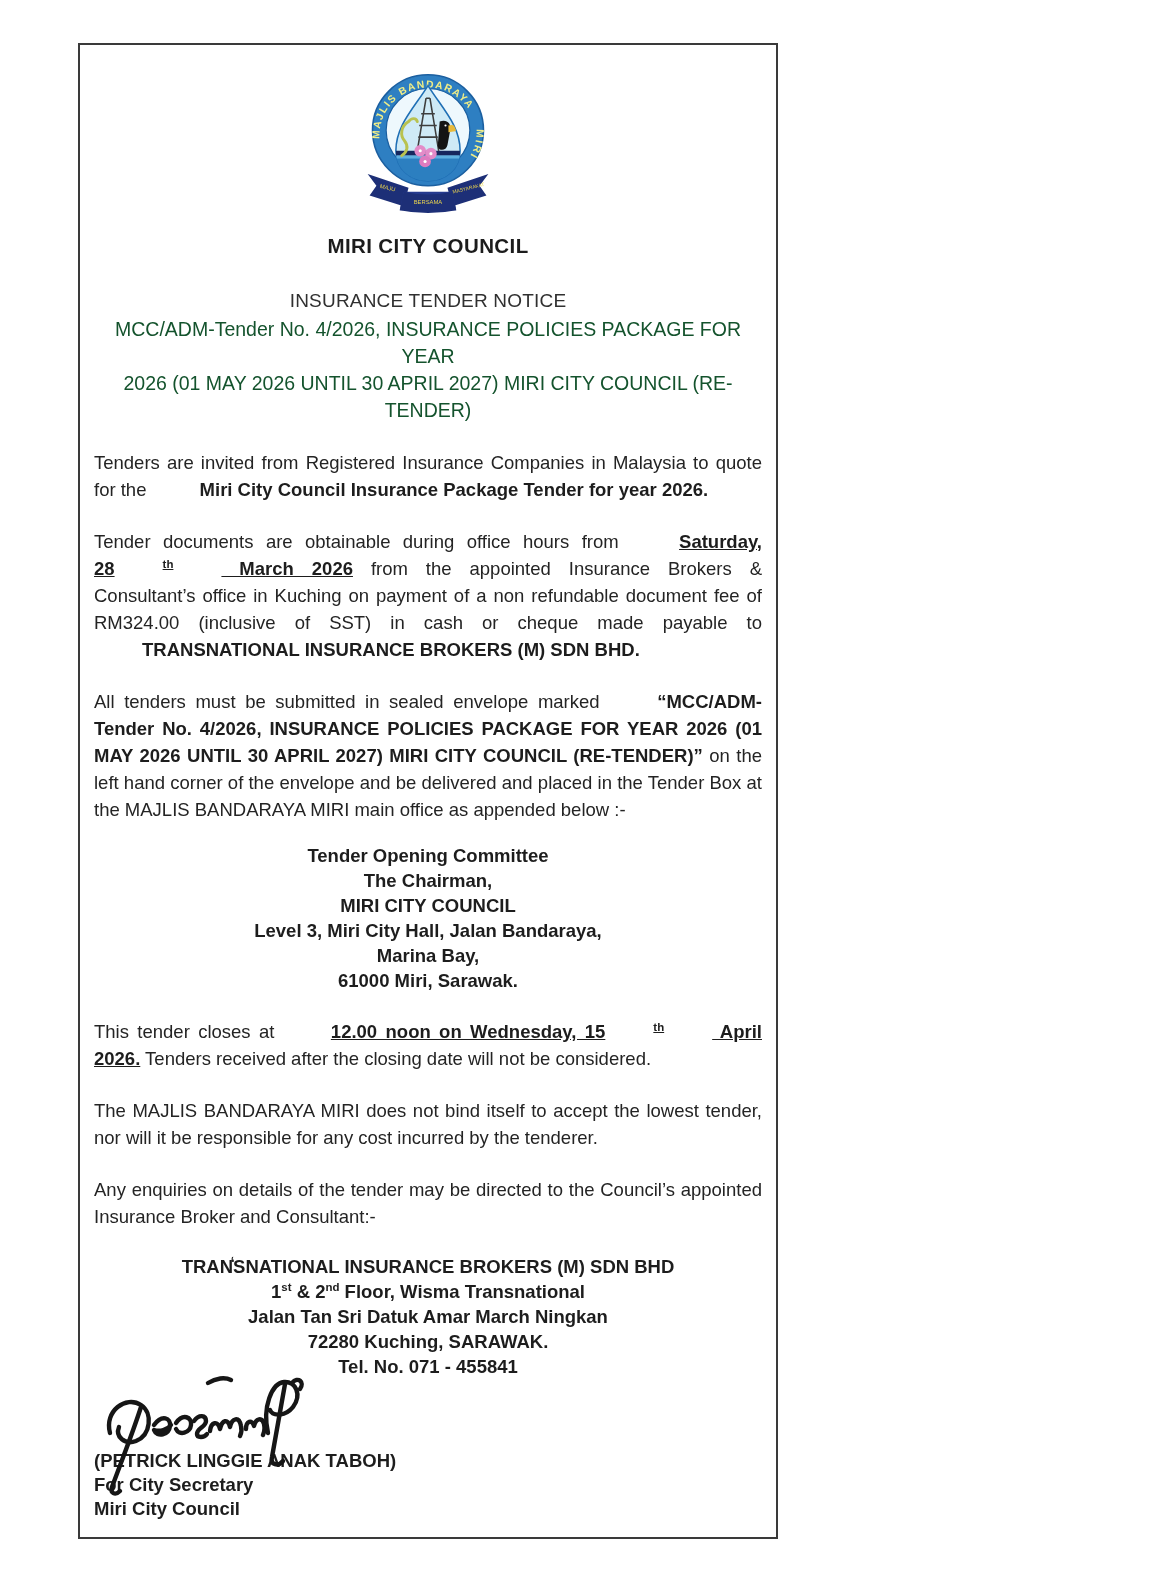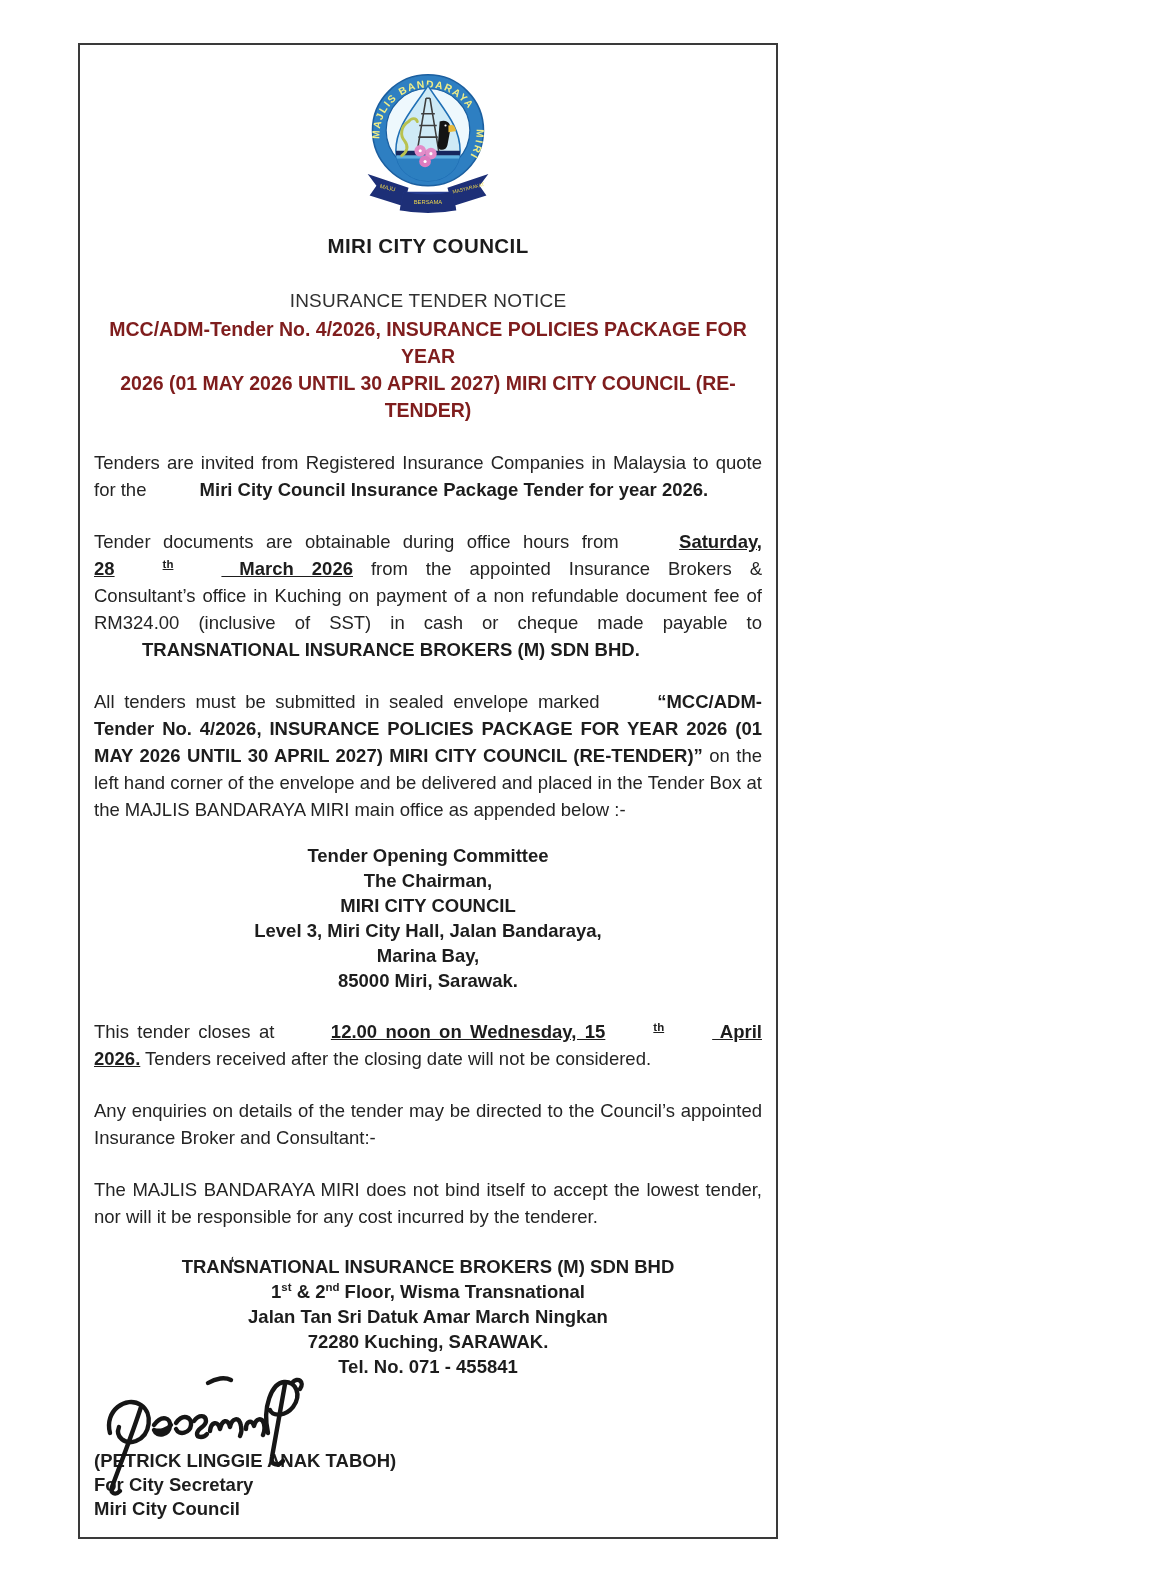--- a/index.html
+++ b/index.html
@@ -29,21 +29,21 @@
     margin-top:10px;
     font-size:20.5px;font-weight:700;letter-spacing:.4px;
     color:#1c1c1c;
   }
   .notice-title{
     margin-top:28px;
     font-size:19px;font-weight:400;color:#303030;letter-spacing:.2px;
   }
   .tender-title{
     margin-top:2px;
-    font-size:19.5px;font-weight:700;color:#7f1d1d;line-height:27px;
+    font-size:19.5px;font-weight:400;color:#14532d;line-height:27px;
   }
   p.para{
     margin:0;margin-top:25px;
     text-align:justify;
   }
   p.para .b{font-weight:700;color:#1d1d1d;padding-left:48px;}
   .u{text-decoration:underline;}
   sup{font-size:.62em;vertical-align:super;line-height:0;}
   .addr-block{
     margin-top:20px;
@@ -150,26 +150,26 @@
       <p class="para"><span>Tenders are invited from Registered Insurance Companies in Malaysia to quote for the </span><span class="b">Miri City Council Insurance Package Tender for year 2026.</span></p>
       <p class="para"><span>Tender documents are obtainable during office hours from </span><span class="b u">Saturday, 28</span><sup class="b u">th</sup><span class="b u"> March 2026</span><span> from the appointed Insurance Brokers &amp; Consultant’s office in Kuching on payment of a non refundable document fee of RM324.00 (inclusive of SST) in cash or cheque made payable to </span><span class="b">TRANSNATIONAL INSURANCE BROKERS (M) SDN BHD.</span></p>
       <p class="para"><span>All tenders must be submitted in sealed envelope marked </span><span class="b">“MCC/ADM-Tender No. 4/2026, INSURANCE POLICIES PACKAGE FOR YEAR 2026 (01 MAY 2026 UNTIL 30 APRIL 2027) MIRI CITY COUNCIL (RE-TENDER)”</span><span> on the left hand corner of the envelope and be delivered and placed in the Tender Box at the MAJLIS BANDARAYA MIRI main office as appended below :-</span></p>
 
       <div class="addr-block center">
         <div>Tender Opening Committee</div>
         <div>The Chairman,</div>
         <div>MIRI CITY COUNCIL</div>
         <div>Level 3, Miri City Hall, Jalan Bandaraya,</div>
         <div>Marina Bay,</div>
-        <div>85000 Miri, Sarawak.</div>
+        <div>61000 Miri, Sarawak.</div>
       </div>
 
       <p class="para"><span>This tender closes at </span><span class="b u">12.00 noon on Wednesday, 15</span><sup class="b u">th</sup><span class="b u"> April 2026.</span><span> Tenders received after the closing date will not be considered.</span></p>
+      <p class="para"><span>The MAJLIS BANDARAYA MIRI does not bind itself to accept the lowest tender, nor will it be responsible for any cost incurred by the tenderer.</span></p>
       <p class="para"><span>Any enquiries on details of the tender may be directed to the Council’s appointed Insurance Broker and Consultant:-</span></p>
-      <p class="para"><span>The MAJLIS BANDARAYA MIRI does not bind itself to accept the lowest tender, nor will it be responsible for any cost incurred by the tenderer.</span></p>
 
       <div class="broker-block center">
         <div><span>TRANSNATIONAL INSURANCE BROKERS (M) SDN BHD</span></div>
         <div><span>1</span><sup>st</sup><span> &amp; 2</span><sup>nd</sup><span> Floor, Wisma Transnational</span></div>
         <div><span>Jalan Tan Sri Datuk Amar March Ningkan</span></div>
         <div><span>72280 Kuching, SARAWAK.</span></div>
         <div><span>Tel. No. 071 - 455841</span></div>
       </div>
 
       <div class="signature-section">

